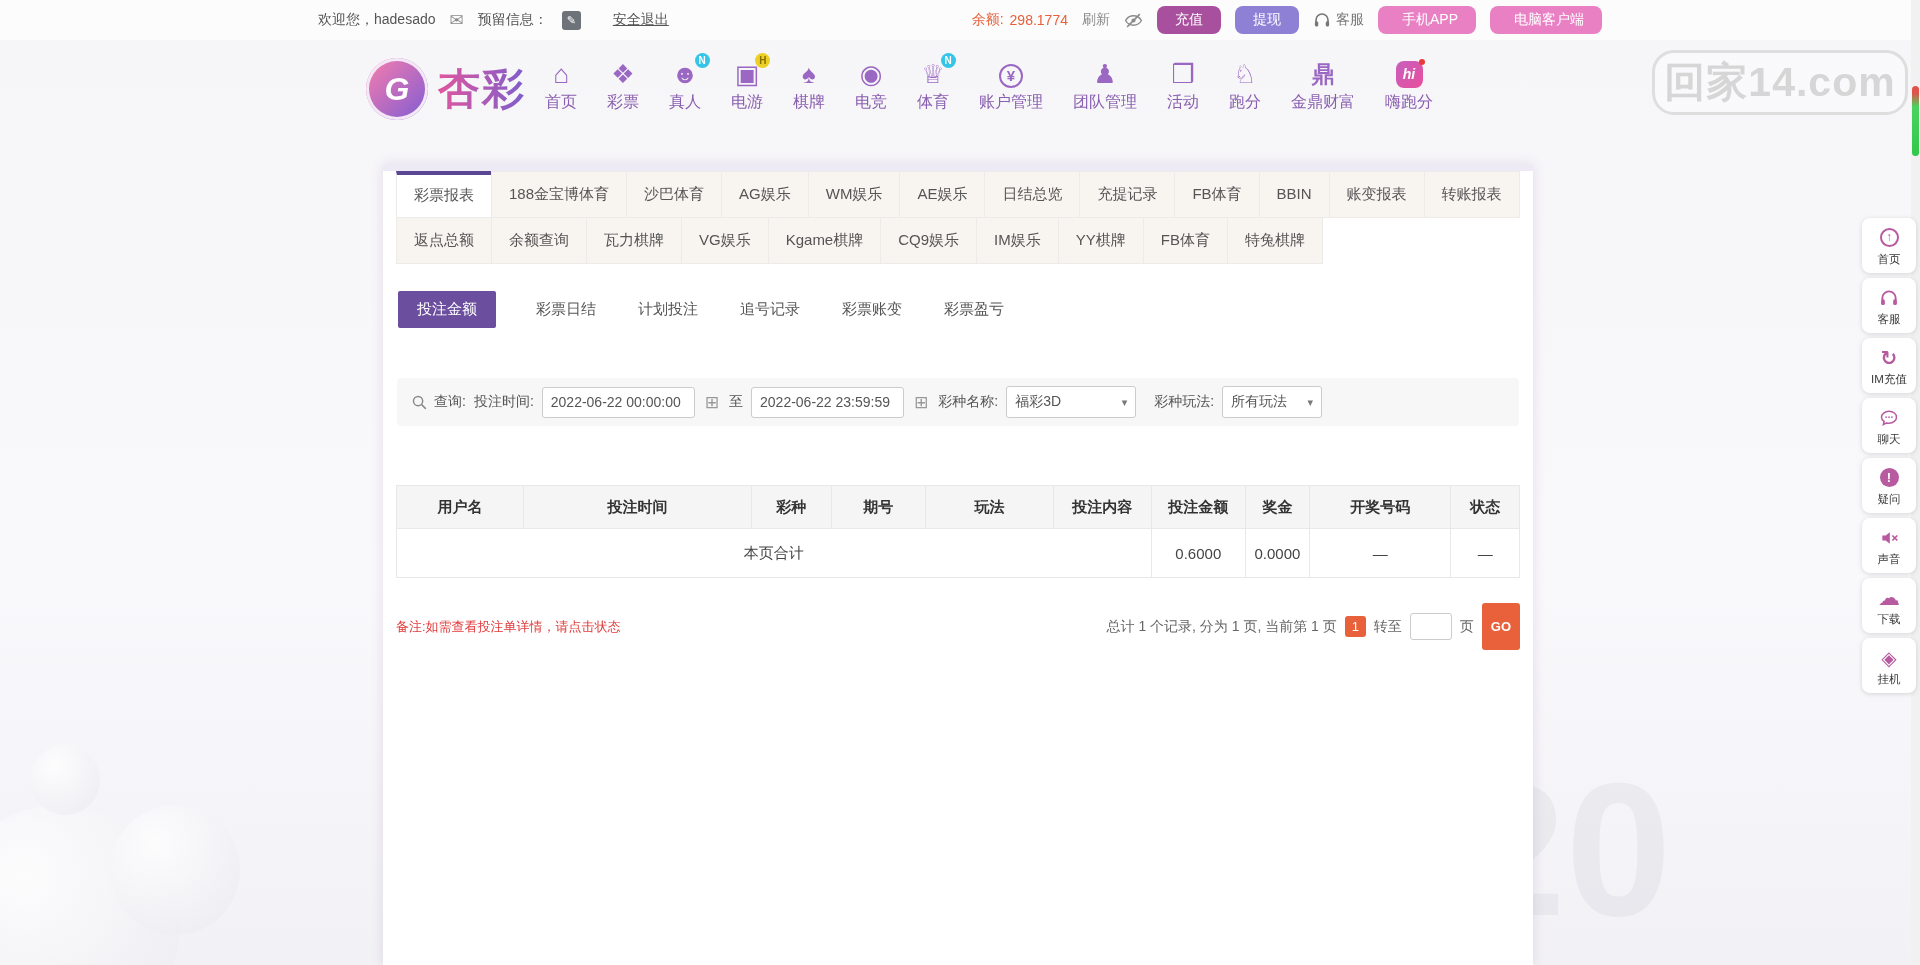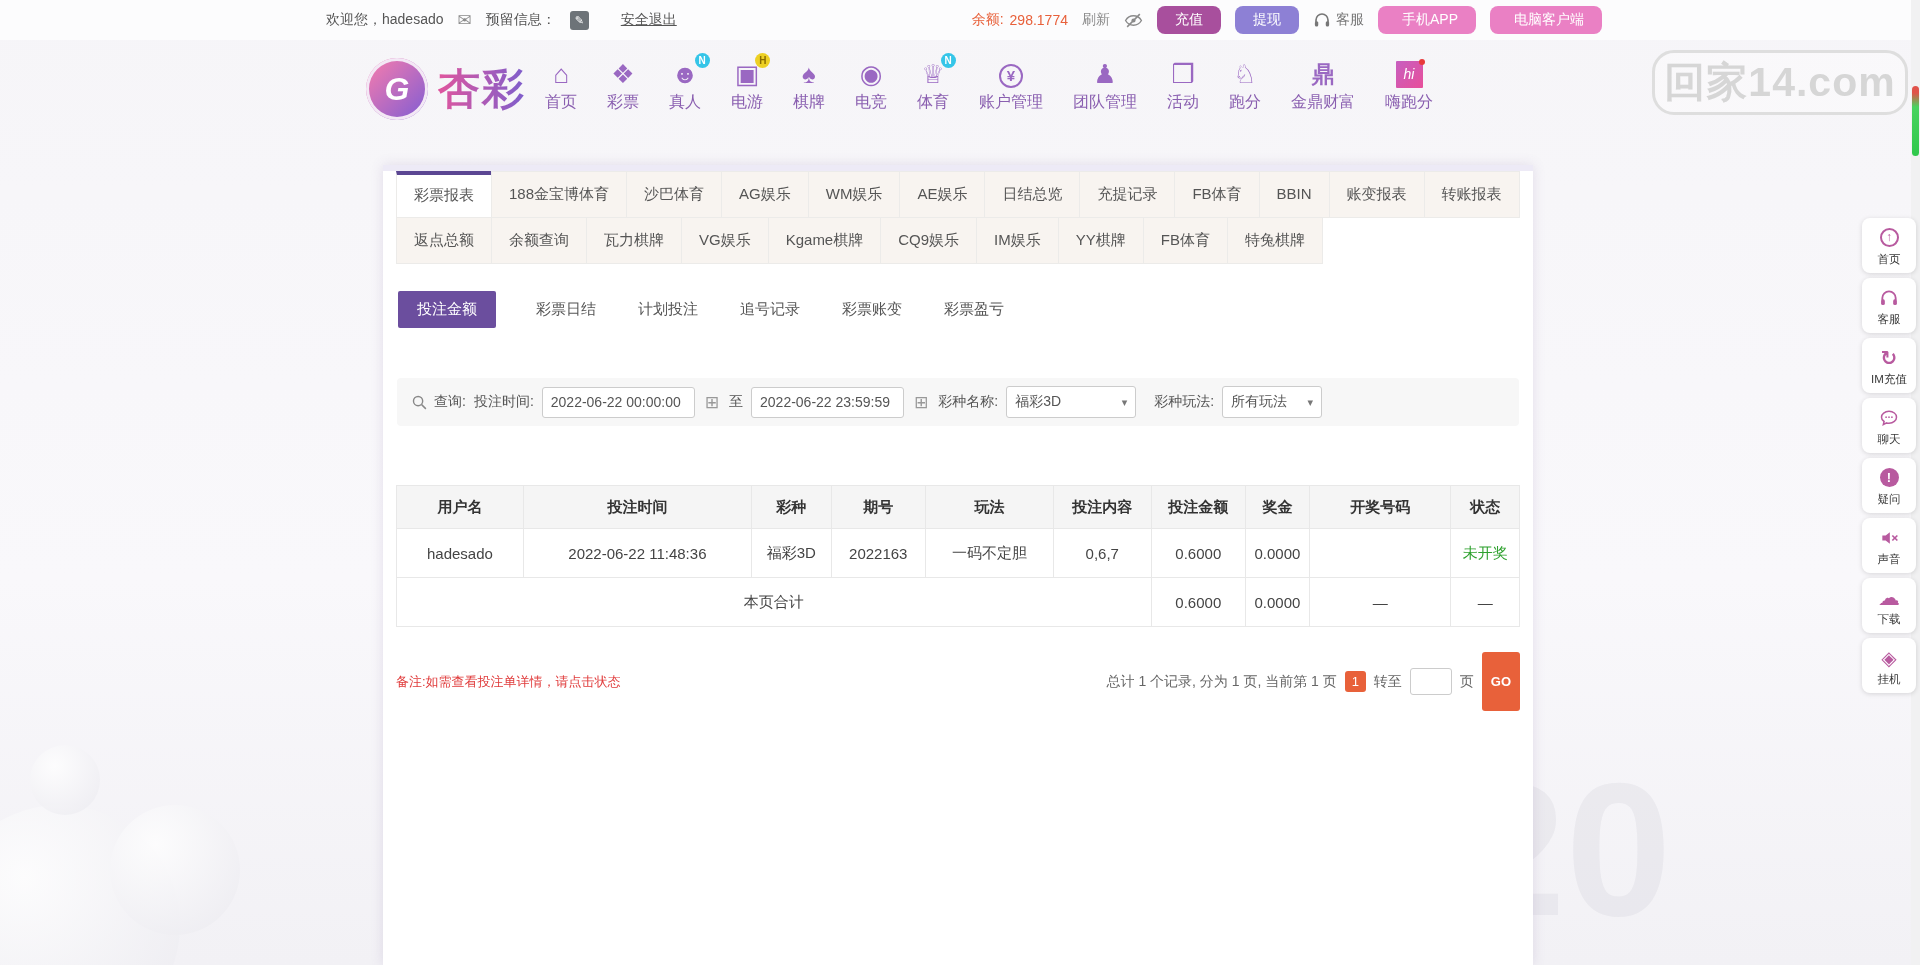--- a/index.html
+++ b/index.html
@@ -5,42 +5,42 @@
   * { margin:0; padding:0; box-sizing:border-box; }
   html,body { width:1920px; height:965px; overflow:hidden; }
   body { font-family:"Liberation Sans","DejaVu Sans",sans-serif; background:linear-gradient(180deg,#f6f5f8 0%,#f9f8fb 60%,#f2f1f5 100%); position:relative; color:#555; }
 
   
   .bg-ball { position:absolute; border-radius:50%; background:radial-gradient(circle at 35% 30%, #ffffff, #e9e8ee); opacity:.75; z-index:0; }
   .bg-num { position:absolute; left:1460px; top:740px; font-size:190px; font-weight:bold; color:rgba(150,150,165,.10); z-index:0; }
 
   
   .topbar { position:absolute; top:0; left:0; width:1920px; height:40px; background:#fcfcfd; display:flex; align-items:center; justify-content:space-between; padding:0 318px 0 318px; z-index:4; font-size:14px; }
-  .topbar .grp { display:flex; align-items:center; gap:14px;margin-left:8px; }
+  .topbar .grp { display:flex; align-items:center; gap:14px; }
   .env-icon { color:#8b8b8b; font-size:17px; }
   .pencil-badge { display:inline-flex; width:19px; height:19px; background:#6d7378; color:#fff; border-radius:3px; align-items:center; justify-content:center; font-size:11px; cursor:pointer; }
   .logout { color:#555; text-decoration:underline; cursor:pointer; }
   .balance { color:#e8603a; }
   .refresh { color:#8b8b8b; cursor:pointer; }
   .eyeoff { color:#8b8b8b; display:inline-flex; cursor:pointer; }
   .tb-btn { border:none; color:#fff; border-radius:8px; height:28px; padding:0 18px; font-size:14px; cursor:pointer; font-family:inherit; }
   .tb-deposit { background:#a84f9d; }
   .tb-withdraw { background:#8d80d5; }
   .tb-pink { background:#ea80c4;padding-left:24px; }
   .svc { display:flex; align-items:center; gap:5px; color:#777; }
 
   
   .logo { position:absolute; left:366px; top:58px; display:flex; align-items:center; gap:10px; cursor:pointer; z-index:3; }
   .logo-mark { width:62px; height:62px; border-radius:50%; background:linear-gradient(135deg,#ee7ab0 10%,#8a5fd0 90%); color:#fff; display:flex; align-items:center; justify-content:center; font-size:32px; font-weight:bold; font-style:italic; box-shadow:0 0 0 3px #f3e8f5 inset; }
   .logo-text { font-size:42px; font-weight:bold; background:linear-gradient(90deg,#e0569e,#7d5ecc); -webkit-background-clip:text; background-clip:text; color:transparent; letter-spacing:2px; }
   .nav { position:absolute; left:545px; top:60px; display:flex; align-items:flex-end; gap:30px; z-index:3; }
   .nav-item { display:flex; flex-direction:column; align-items:center; gap:4px; cursor:pointer; position:relative; }
   .nav-ico { font-size:26px; line-height:28px; color:#9a68c2; position:relative; }
   .nav-ico.coin { font-size:15px; width:24px; height:24px; line-height:20px; border:2px solid #9a68c2; border-radius:50%; text-align:center; font-weight:bold; }
-  .nav-ico.hi { width:27px; height:27px; border-radius:1px; background:linear-gradient(135deg,#c75fc0,#e84f9a); color:#fff; font-size:14px; font-weight:normal; line-height:27px; text-align:center; font-style:italic; }
+  .nav-ico.hi { width:27px; height:27px; border-radius:8px; background:linear-gradient(135deg,#c75fc0,#e84f9a); color:#fff; font-size:14px; font-weight:bold; line-height:27px; text-align:center; font-style:italic; }
   .hidot { position:absolute; top:-2px; right:-2px; width:6px; height:6px; border-radius:50%; background:#e83a3a; }
   .nav-label { font-size:16px; color:#8a5fb0; white-space:nowrap; }
   .badge { position:absolute; top:-7px; right:-11px; width:15px; height:15px; border-radius:50%; font-size:10px; font-weight:bold; color:#fff; line-height:15px; text-align:center; font-style:normal; }
   .badge.n { background:#35c5e8; }
   .badge.h { background:#edd024; color:#8a6d00; }
 
   
   .watermark { position:absolute; left:1652px; top:44px; z-index:1; color:#dadada; text-align:center; width:256px; user-select:none; }
   .wm-line { display:flex; align-items:center; justify-content:space-between; font-size:25px; font-weight:bold; letter-spacing:2px; padding:0 6px; }
   .wm-orn { font-size:22px; letter-spacing:4px; color:#dedede; }
@@ -81,21 +81,21 @@
   table.report { margin-top:59px; width:100%; border-collapse:collapse; }
   .report th { background:#f5f5f5; border:1px solid #e8e8e8; height:43px; font-size:15px; color:#333; font-weight:bold; text-align:center; }
   .report td { border:1px solid #e8e8e8; height:49px; font-size:15px; color:#444; text-align:center; }
   .status-link { color:#2ea12e; cursor:pointer; }
 
   .noterow { margin-top:25px; display:flex; justify-content:space-between; align-items:center; }
   .note { color:#e03b3b; font-size:13px; }
   .pager { display:flex; align-items:center; gap:8px; font-size:14px; color:#666; }
   .page-badge { background:#e8613a; color:#fff; width:21px; height:21px; line-height:21px; text-align:center; border-radius:3px; font-size:13px; cursor:pointer; }
   .goto-input { width:42px; height:27px; border:1px solid #ccc; border-radius:3px; font-family:inherit; padding:0 4px; }
-  .go-btn { background:#e8613a; color:#fff; border:none; border-radius:3px; font-weight:bold; font-size:13px; padding:22px 9px; cursor:pointer; font-family:inherit; }
+  .go-btn { background:#e8613a; color:#fff; border:none; border-radius:3px; font-weight:bold; font-size:13px; padding:16px 9px; cursor:pointer; font-family:inherit; }
 
   
   .fside { position:absolute; left:1862px; top:218px; width:54px; z-index:7; }
   .fs-card { width:54px; background:#fff; border-radius:8px; box-shadow:0 1px 5px rgba(0,0,0,.14); margin-bottom:5px; padding:8px 0 6px; text-align:center; cursor:pointer; }
   .fs-ico { height:23px; color:#b85a9f; font-size:20px; line-height:22px; display:flex; align-items:center; justify-content:center; }
   .fs-label { font-size:11.5px; color:#3a3a3a; margin-top:3px; white-space:nowrap; }
   .upcirc { width:19px; height:19px; border:2px solid #b85a9f; border-radius:50%; font-size:12px; font-weight:bold; line-height:15px; display:inline-block; }
   .excl { width:19px; height:19px; background:#b85a9f; color:#fff; border-radius:50%; font-size:13px; font-weight:bold; line-height:19px; display:inline-block; }
   .bold-g { font-weight:bold; }
 </style>
@@ -293,32 +293,20 @@
         <th>玩法</th>
         <th>投注内容</th>
         <th>投注金额</th>
         <th>奖金</th>
         <th>开奖号码</th>
         <th>状态</th>
       </tr>
     </thead>
     <tbody>
       <tr>
-        <td>hadesado</td>
-        <td>2022-06-22 11:48:36</td>
-        <td>福彩3D</td>
-        <td>2022163</td>
-        <td>一码不定胆</td>
-        <td>0,6,7</td>
-        <td>0.6000</td>
-        <td>0.0000</td>
-        <td></td>
-        <td><span class="status-link">未开奖</span></td>
-      </tr>
-      <tr>
         <td colspan="6">本页合计</td>
         <td>0.6000</td>
         <td>0.0000</td>
         <td>—</td>
         <td>—</td>
       </tr>
     </tbody>
   </table>
 
   <div class="noterow">

